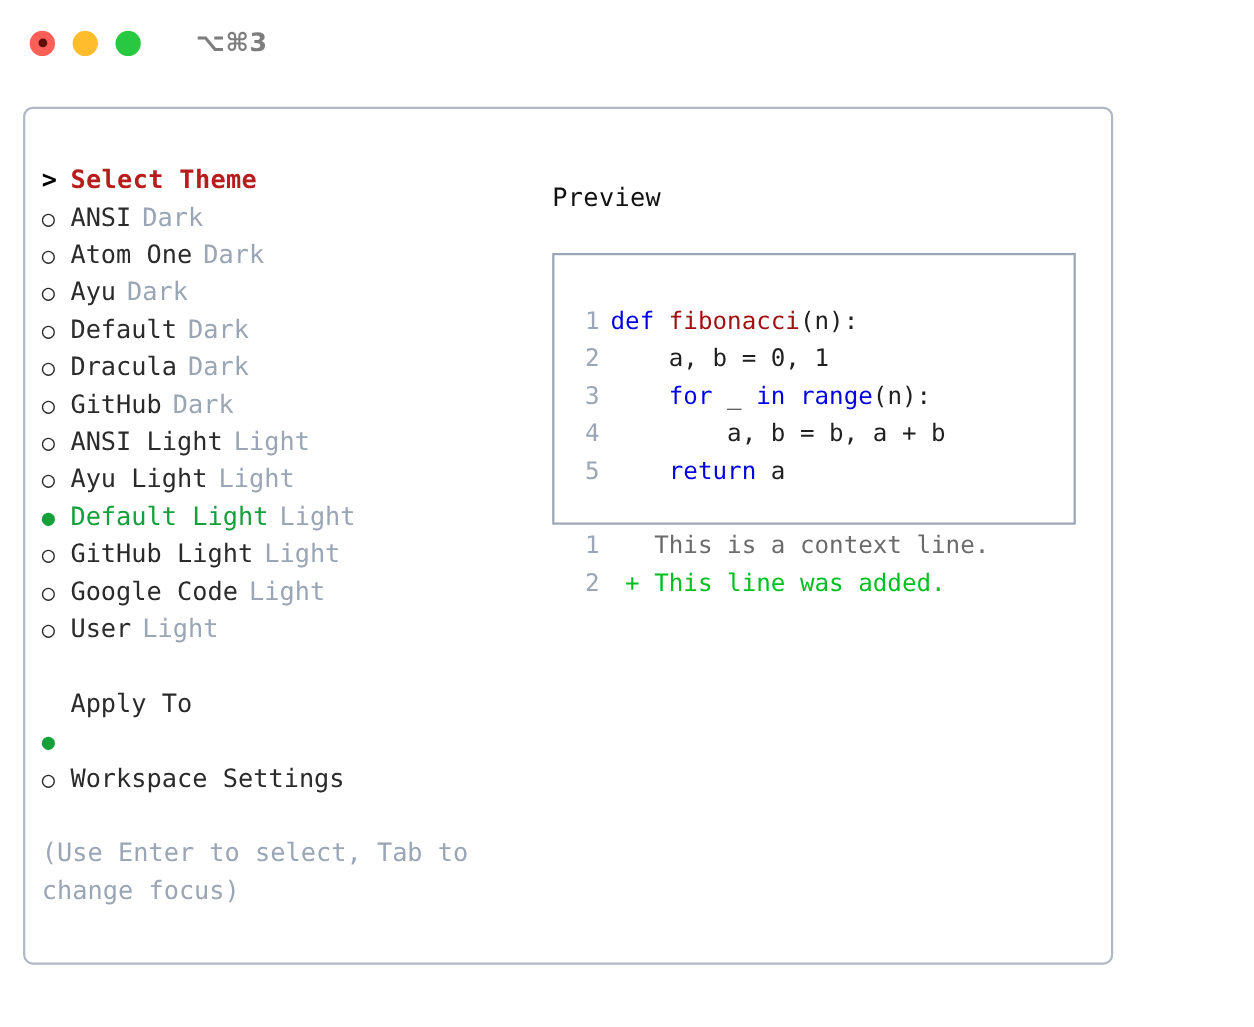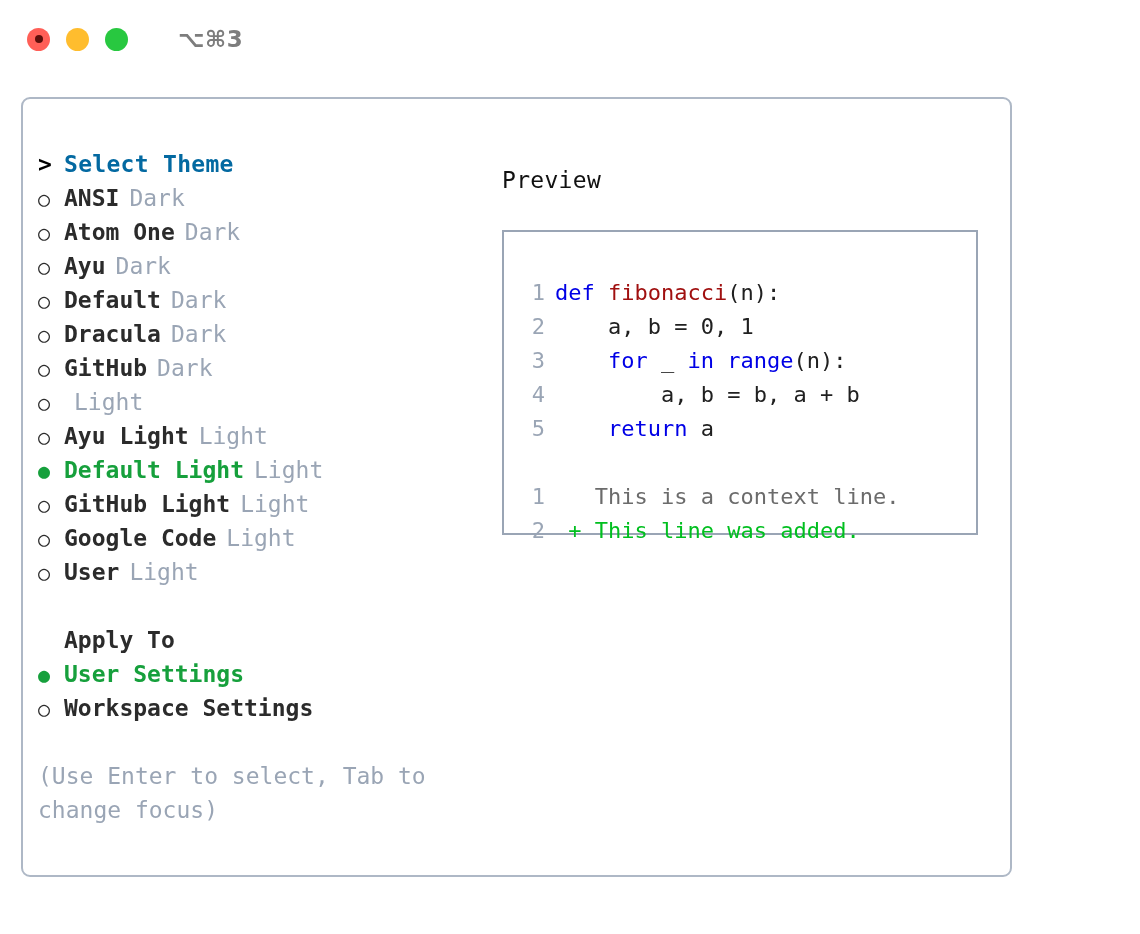--- a/index.html
+++ b/index.html
@@ -103,26 +103,25 @@
     width: 26px;
     flex: none;
     font-size: 20px;
     color: #2b2b2b;
   }
   .marker.filled { color: #16a03c; }
   .marker.blank  { color: transparent; }
 
   .header-text {
     font-weight: bold;
-    color: #0369a1;
+    color: #b91c1c;
     letter-spacing: 0.3px;
   }
   .item-name {
     color: #2b2b2b;
-    font-weight: bold;
   }
   .row.selected .item-name { color: #16a03c; }
   .item-tag {
     color: #9aa5b5;
     margin-left: 10px;
   }
 
   .section-gap { height: 34px; }
 
   .hint {
@@ -143,21 +142,21 @@
   }
   .preview-title {
     font-size: 23px;
     color: #111111;
     line-height: 34px;
     letter-spacing: 0.3px;
   }
   .preview-box {
     margin-top: 33px;
     width: 476px;
-    height: 305px;
+    height: 247px;
     border: 2px solid #9aa5b5;
     box-sizing: border-box;
     background: #ffffff;
     position: relative;
   }
   .code {
     position: absolute;
     left: 17px;
     top: 44px;
     font-size: 22px;
@@ -230,20 +229,21 @@
             <span class="item-name">Dracula</span>
             <span class="item-tag">Dark</span>
           </div>
           <div class="row">
             <span class="marker">○</span>
             <span class="item-name">GitHub</span>
             <span class="item-tag">Dark</span>
           </div>
           <div class="row">
             <span class="marker">○</span>
+            <span class="item-name">ANSI Light</span>
             <span class="item-tag">Light</span>
           </div>
           <div class="row">
             <span class="marker">○</span>
             <span class="item-name">Ayu Light</span>
             <span class="item-tag">Light</span>
           </div>
           <div class="row selected">
             <span class="marker filled">●</span>
             <span class="item-name">Default Light</span>
@@ -269,21 +269,20 @@
       <div class="section-gap"></div>
 
       <div class="row">
         <span class="marker blank">○</span>
         <span class="item-name">Apply To</span>
       </div>
 
       <div id="apply-list">
           <div class="row selected">
             <span class="marker filled">●</span>
-            <span class="item-name">User Settings</span>
           </div>
           <div class="row">
             <span class="marker">○</span>
             <span class="item-name">Workspace Settings</span>
           </div>
         </div>
 
       <div class="hint">(Use Enter to select, Tab to change focus)</div>
     </div>
 

